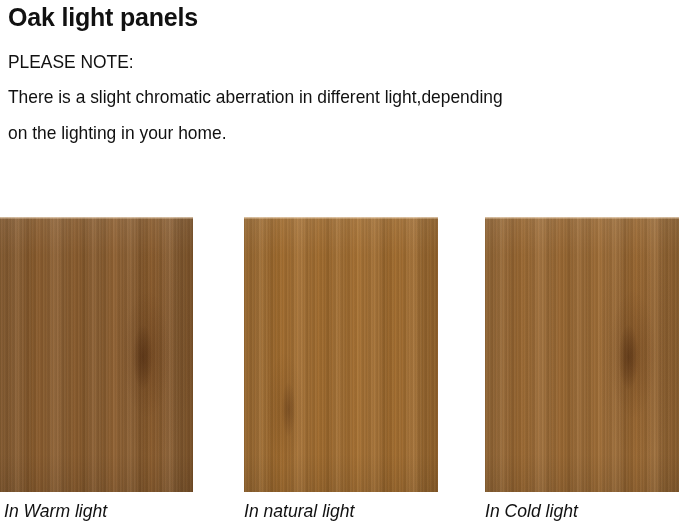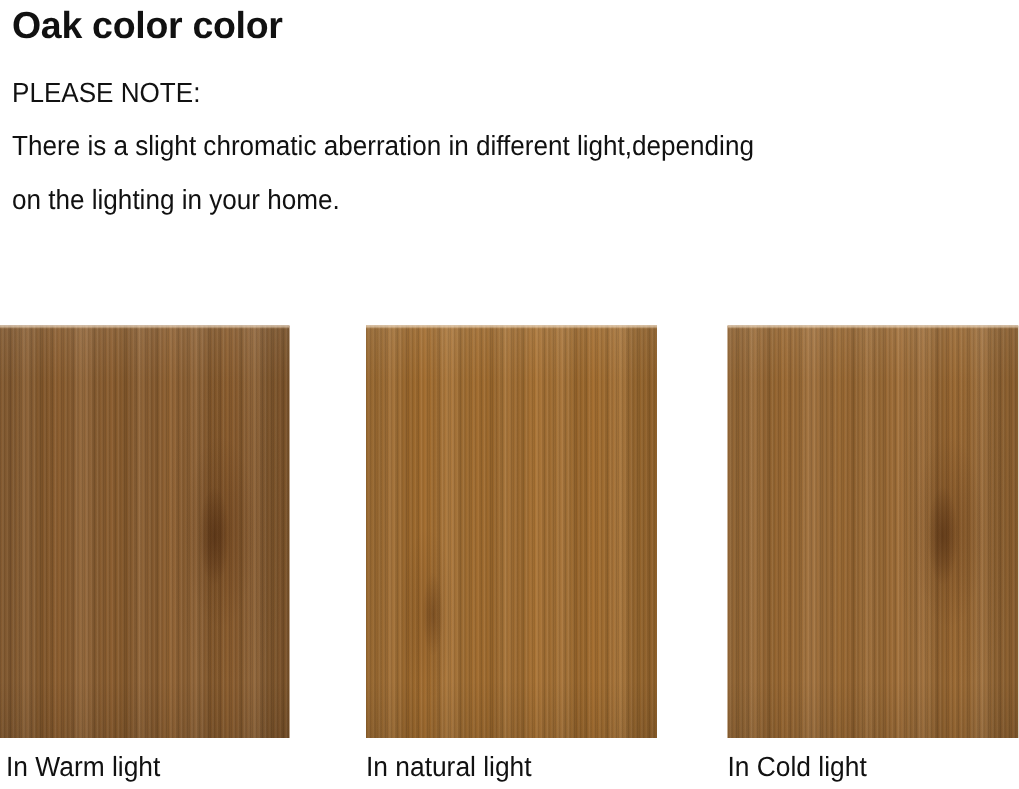--- a/index.html
+++ b/index.html
@@ -131,40 +131,40 @@
   }
   
   .panel-top-edge {
     position: absolute;
     left: 0; right: 0; top: 0;
     height: 2px;
     background: linear-gradient(180deg, rgba(255,240,220,0.75), rgba(255,225,190,0.15));
   }
 
   
-  #labels { position: absolute; left: 0; top: 492px; width: 569px; height: 34px; }
+  #labels { position: absolute; left: 0; top: 492px; width: 569px; height: 34px; font-style: italic; }
   .panel-label {
     position: absolute;
     top: 8px;
     font-size: 18.5px;
     line-height: 22px;
     color: #111111;
     white-space: nowrap;
     transform: scaleX(0.95);
     transform-origin: left center;
   }
   #label-warm    { left: 4px; }
   #label-natural { left: 244px; }
   #label-cold    { left: 485px; }
 </style>
 </head>
 <body style="background: rgb(255, 255, 255);">
 
 <div id="header">
-  <div id="page-title">Oak color color</div>
+  <div id="page-title">Oak light panels</div>
 
   <div class="note-line" id="note-label">PLEASE NOTE:</div>
 
   <div class="note-line" id="note-line-1">There is a slight chromatic aberration in different light,depending</div>
 
   <div class="note-line" id="note-line-2">on the lighting in your home.</div>
 </div>
 
 <div id="panels">
 

